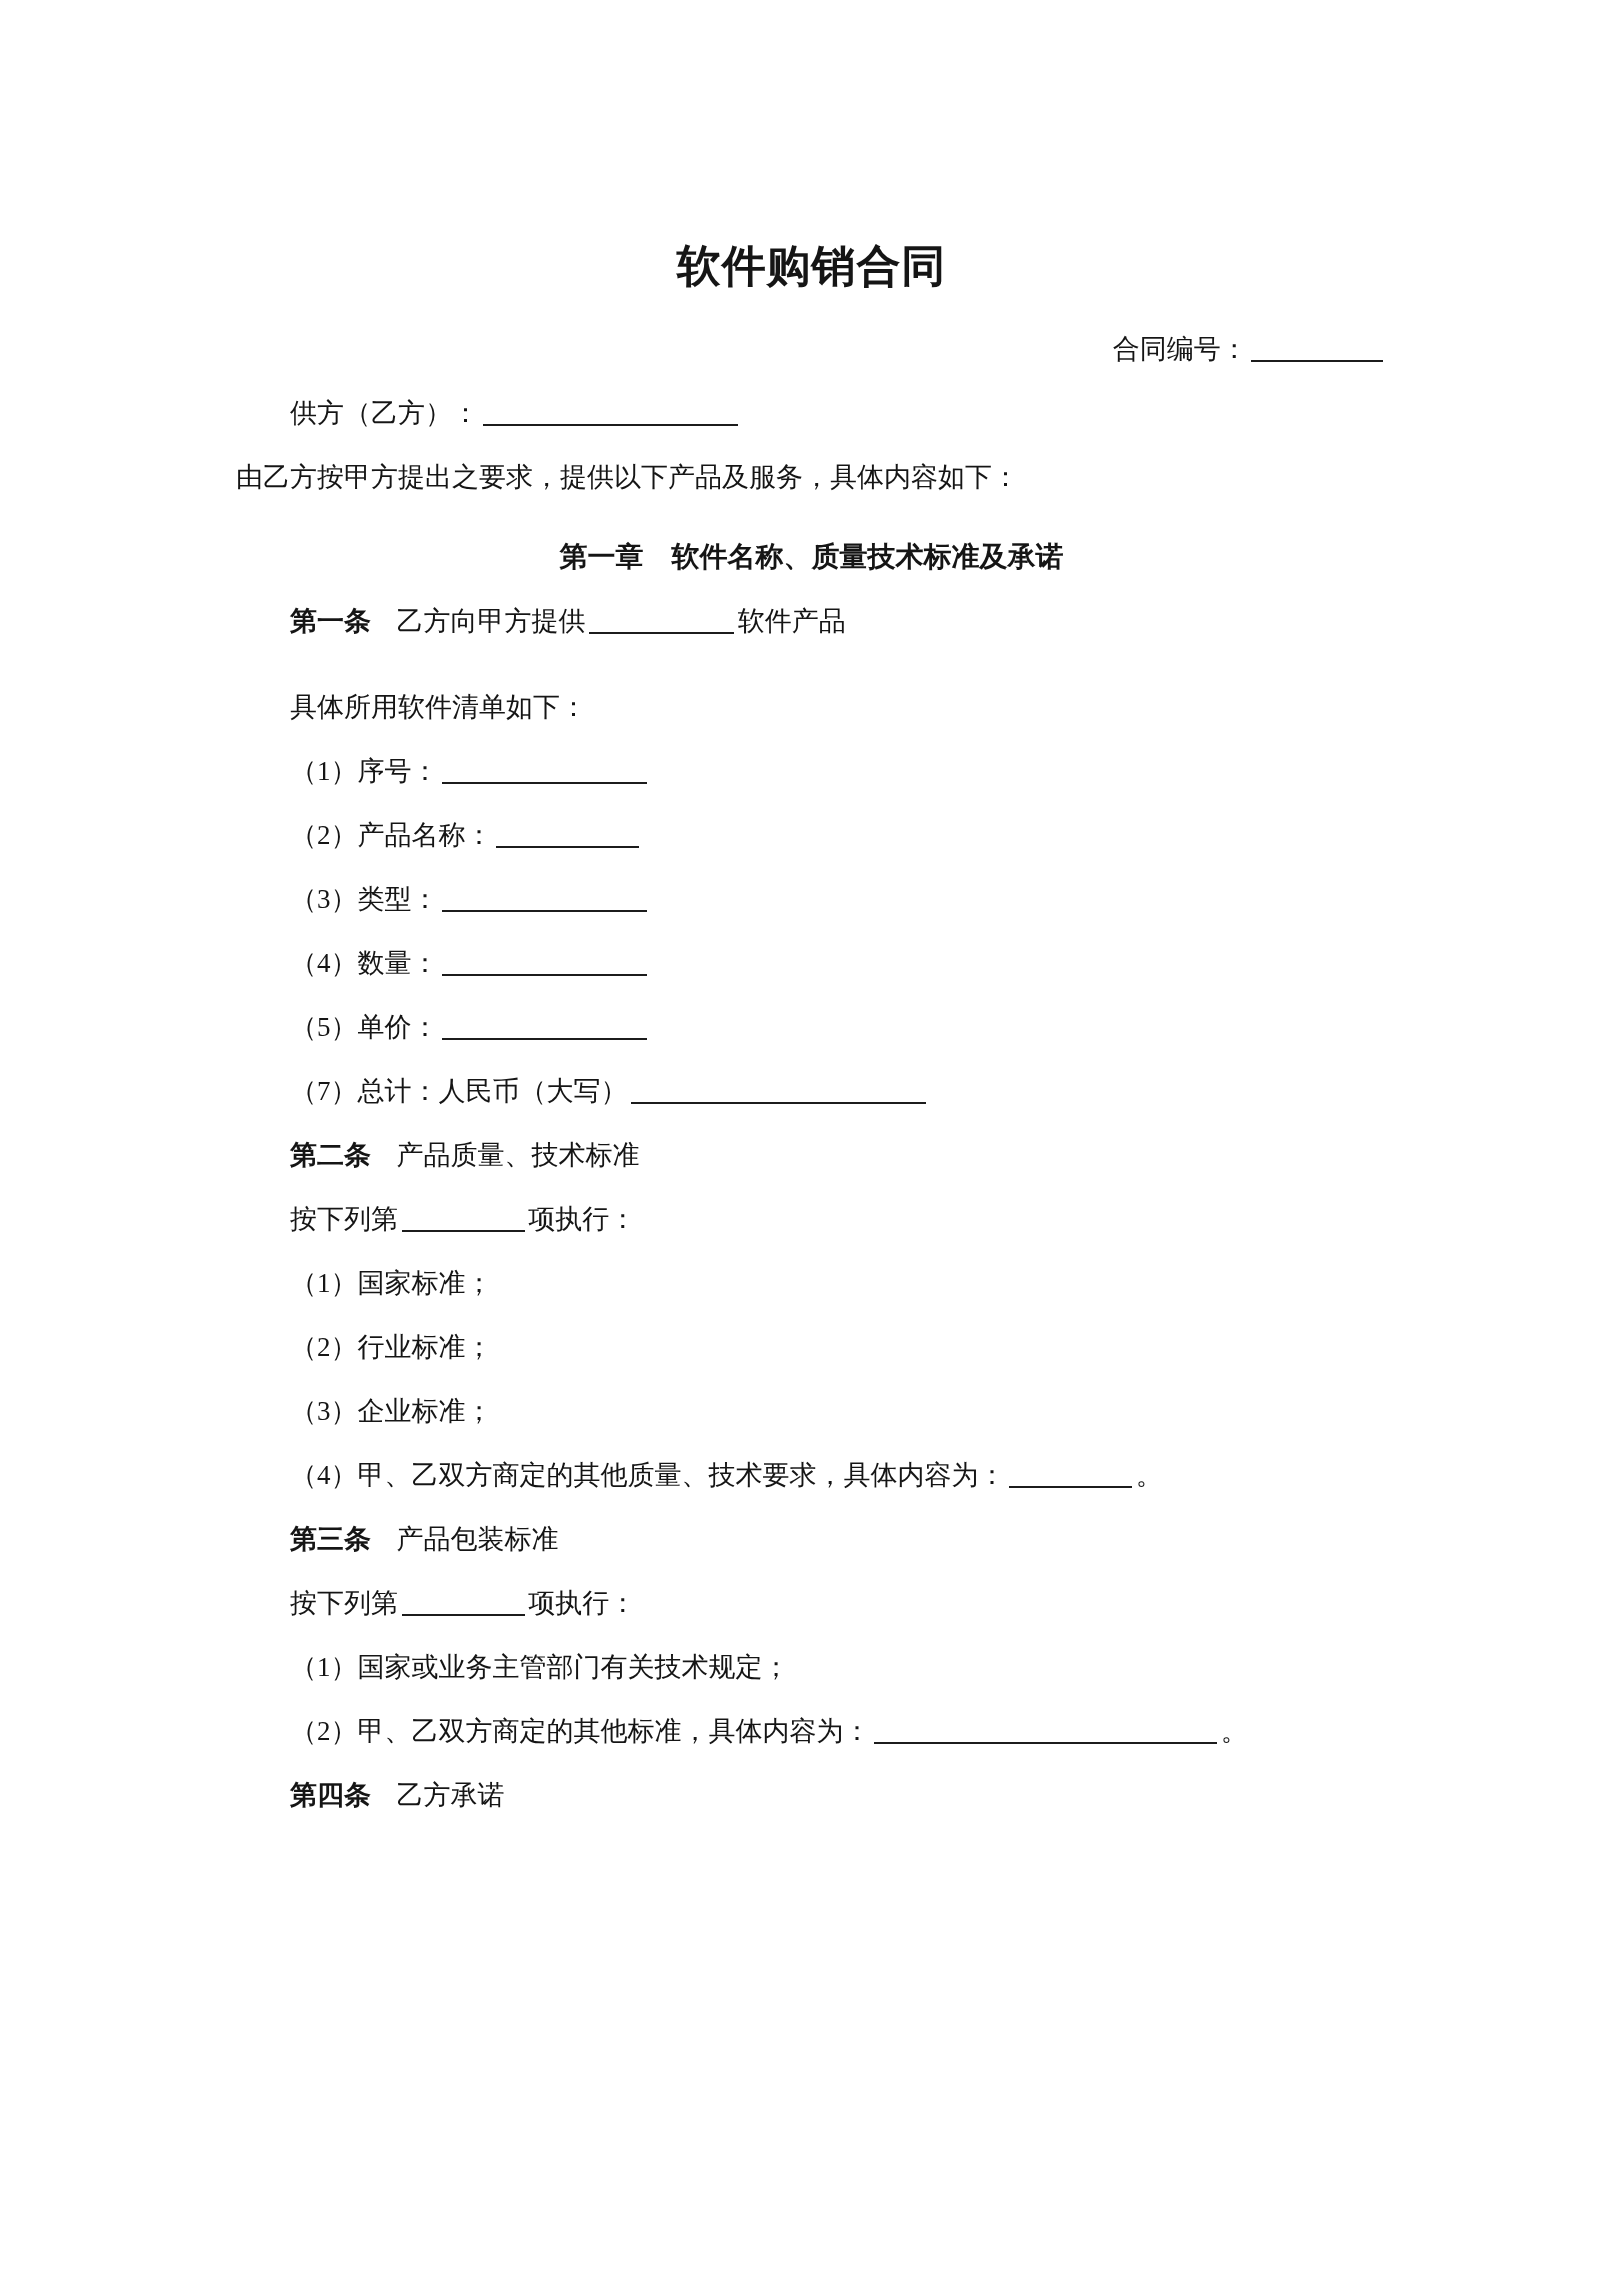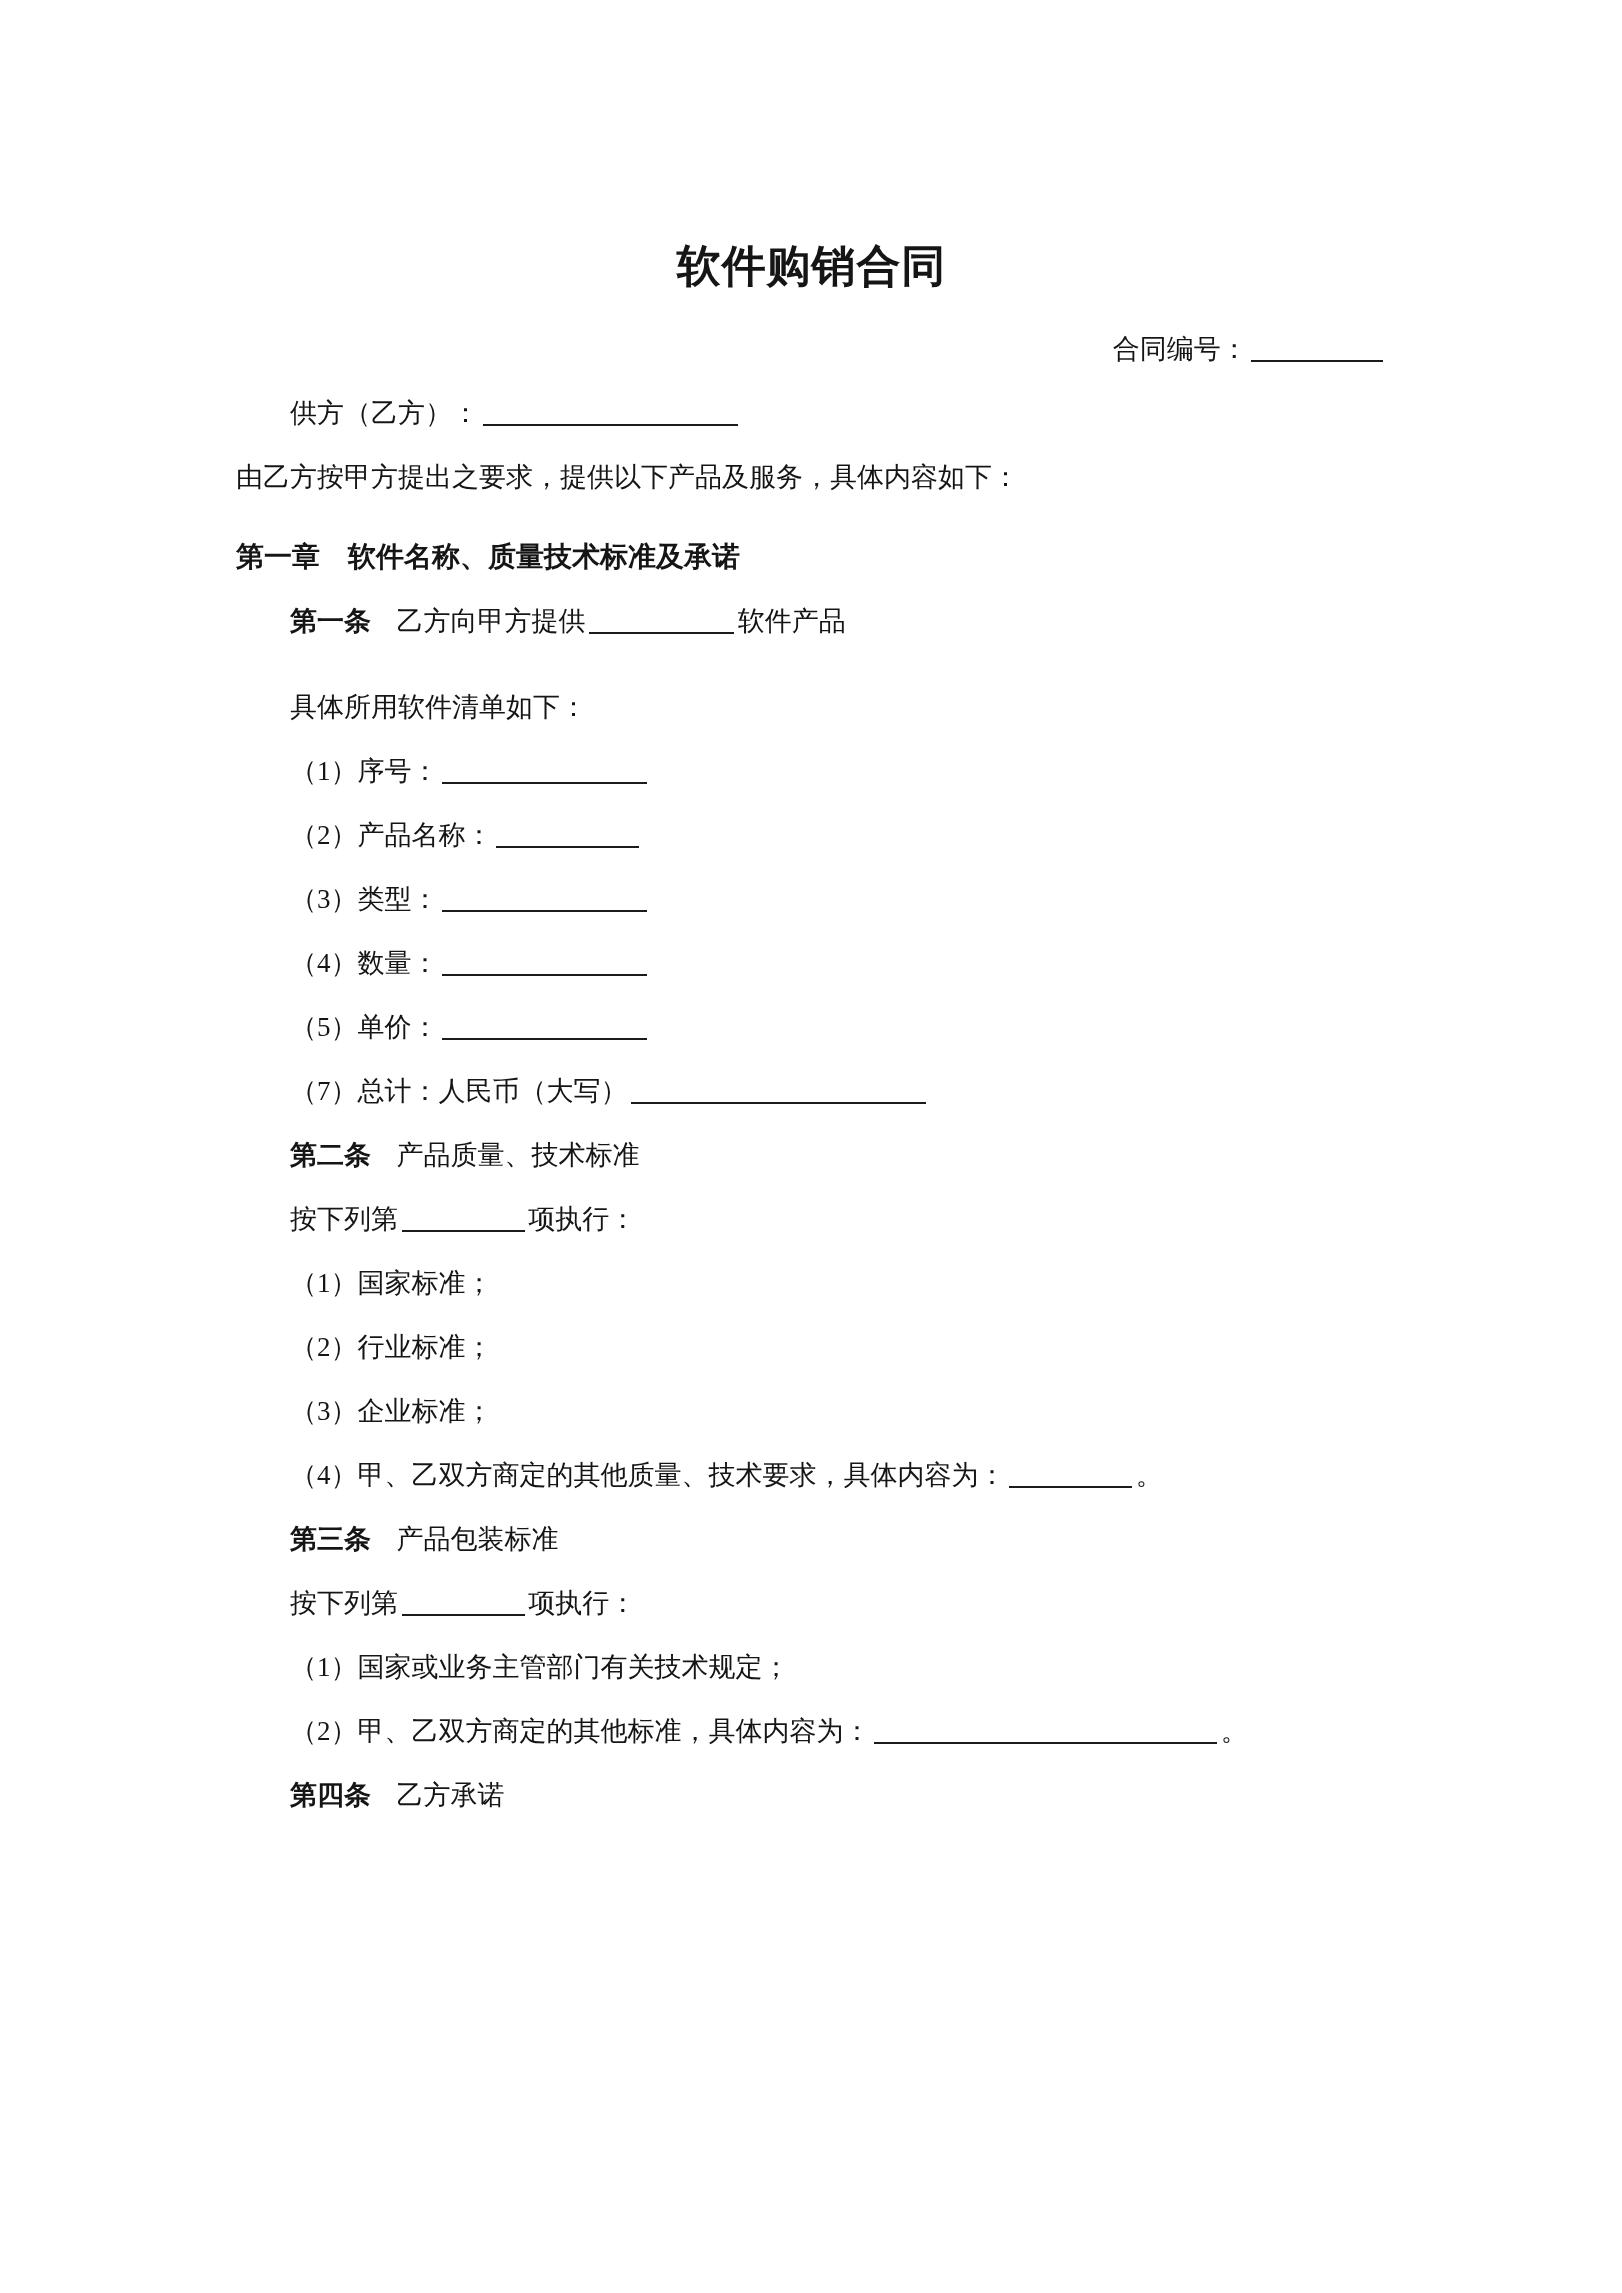--- a/index.html
+++ b/index.html
@@ -26,21 +26,21 @@
     margin:0;
     font-family:"Liberation Sans","DejaVu Sans",sans-serif;
     font-size:44px;
     line-height:55px;
     font-weight:bold;
     text-align:center;
     text-indent:0;
     letter-spacing:0.9px;
   }
   .right{text-align:right;text-indent:0;}
-  .center{text-indent:0;}
+  .center{text-align:center;text-indent:0;}
   .chapter-heading{
     font-weight:bold;
     font-size:28px;
   }
   .art-num{font-weight:bold;margin-right:25.5px;}
   .mt26{margin-top:23.6px;}
   .mt58{margin-top:53px;}
   .mt18{margin-top:16.4px;}
   .mt24{margin-top:22px;}
   .blank{

